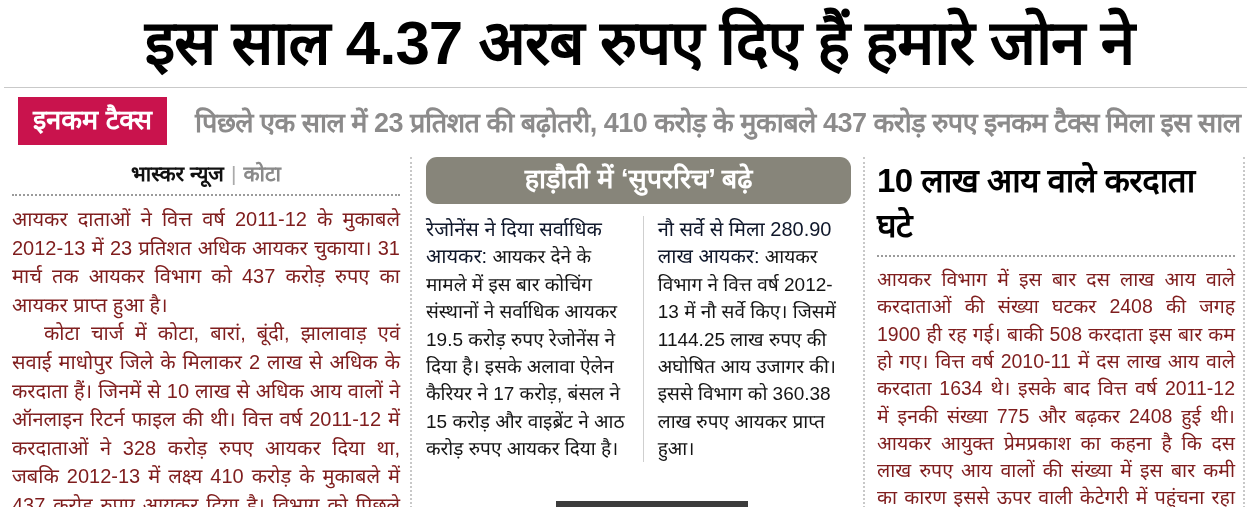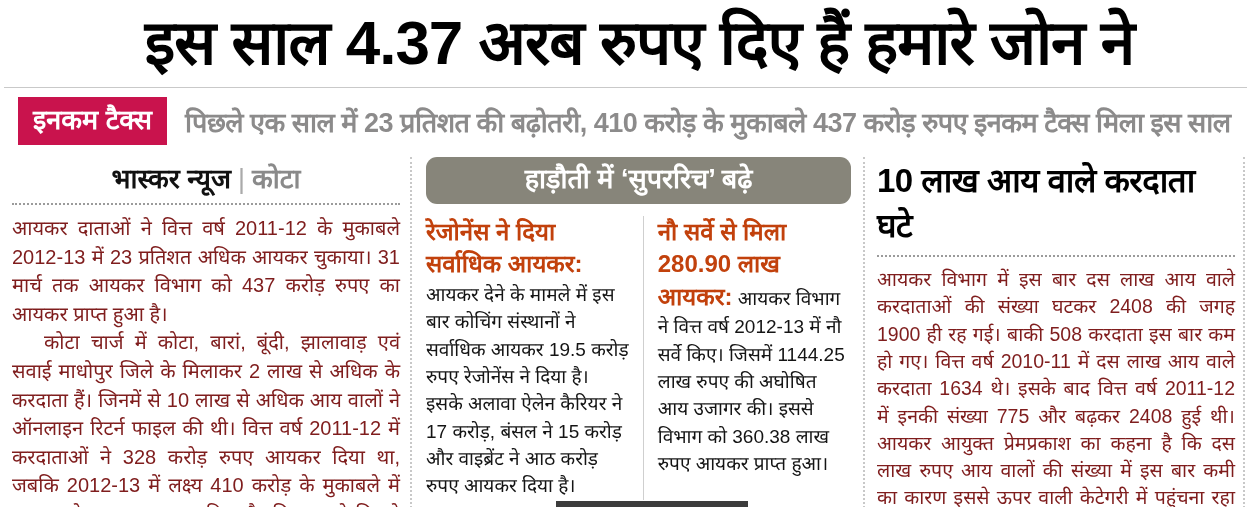--- a/index.html
+++ b/index.html
@@ -10,53 +10,53 @@
   }
   
   .headline {
     font-size:62px; font-weight:bold; color:#000; text-align:center;
     white-space:nowrap; letter-spacing:-1px; padding:10px 18px 12px 6px;
     line-height:1.05;
     margin-left:40px;
   }
   .headline-rule { border:none; border-top:1px solid #c9c9c9; margin:0 4px; }
   
-  .kicker-row { display:flex; align-items:center; gap:18px; padding:9px 16px 4px 18px; }
+  .kicker-row { display:flex; align-items:center; gap:28px; padding:9px 16px 4px 18px; }
   .badge {
     background:#c9134d; color:#fff; font-weight:bold; font-size:27px;
     padding:3px 15px 8px 15px; flex:0 0 auto;
   }
   .kicker-text {
     color:#8c8b8b; font-weight:bold; font-size:27px; white-space:nowrap;
     letter-spacing:-0.5px;
   }
   
   .columns { display:flex; padding:8px 6px 0 12px; align-items:stretch; }
   .col1 { width:398px; padding-right:10px; }
   .col2 { width:455px; padding:0 12px 0 14px; border-left:2px dotted #c8c8c8; border-right:2px dotted #c8c8c8; }
   .col3 { flex:1; padding:0 8px 0 12px; border-right:2px dotted #c8c8c8; }
   
-  .byline { text-align:center; font-size:27px; padding:2px 0 7px 0; }
+  .byline { text-align:center; font-size:21px; padding:2px 0 7px 0; }
   .byline-src { font-weight:bold; color:#111; }
   .byline-sep { color:#aaa; padding:0 7px; font-weight:normal; }
   .byline-city { color:#8a8a8a; font-weight:bold; }
   .dotted-rule { border:none; border-top:2px dotted #9b9b9b; margin-bottom:9px; }
   .body-text { font-size:20px; line-height:1.43; text-align:justify; color:#7f1d1d; }
   .indent { text-indent:1.6em; }
   
   .box-header {
     background:#87857a; color:#fff; font-weight:bold; font-size:27px;
     text-align:center; padding:2px 0 8px 0;border-radius:11px;
   }
   .box-intro { font-size:19px; line-height:1.38; text-align:justify; padding-top:7px; }
   .subcols { display:flex; margin-top:12px; }
   .subcol { font-size:19px; line-height:1.44; text-align:left; }
   .subcol-left { width:51%; padding-right:12px; }
   .subcol-right { width:49%; padding-left:14px; border-left:1px solid #cfcfcf; }
-  .runin-head { color:#c2410c; font-weight:bold; font-size:24px; line-height:1.35; }
+  .runin-head { color:#0f172a; font-weight:normal; font-size:20px; line-height:1.35; }
   
   .col3-header { font-size:33px; font-weight:bold; color:#000; padding:0 0 8px 0; letter-spacing:-0.5px; }
   .col3 .body-text { font-size:19.5px; line-height:1.4; }
   
   .cutoff-bar { position:absolute; bottom:0; left:556px; width:192px; height:6px; background:#3c3c3c; }
 </style>
 </head>
 <body>
 
 <div class="page">

